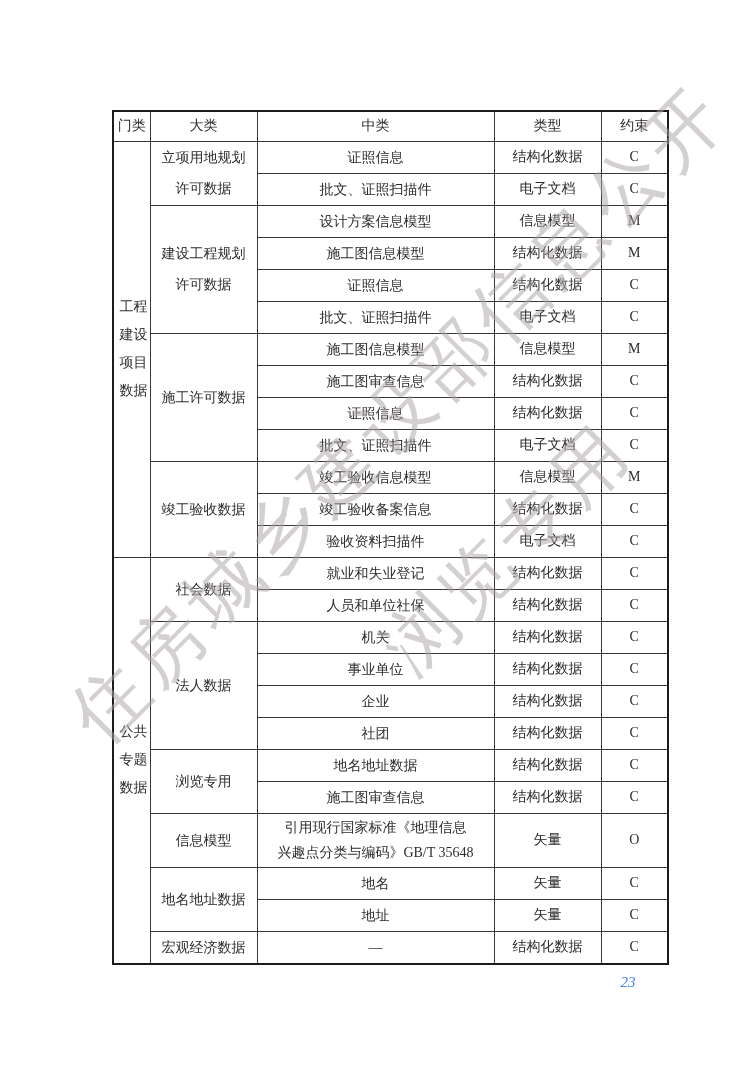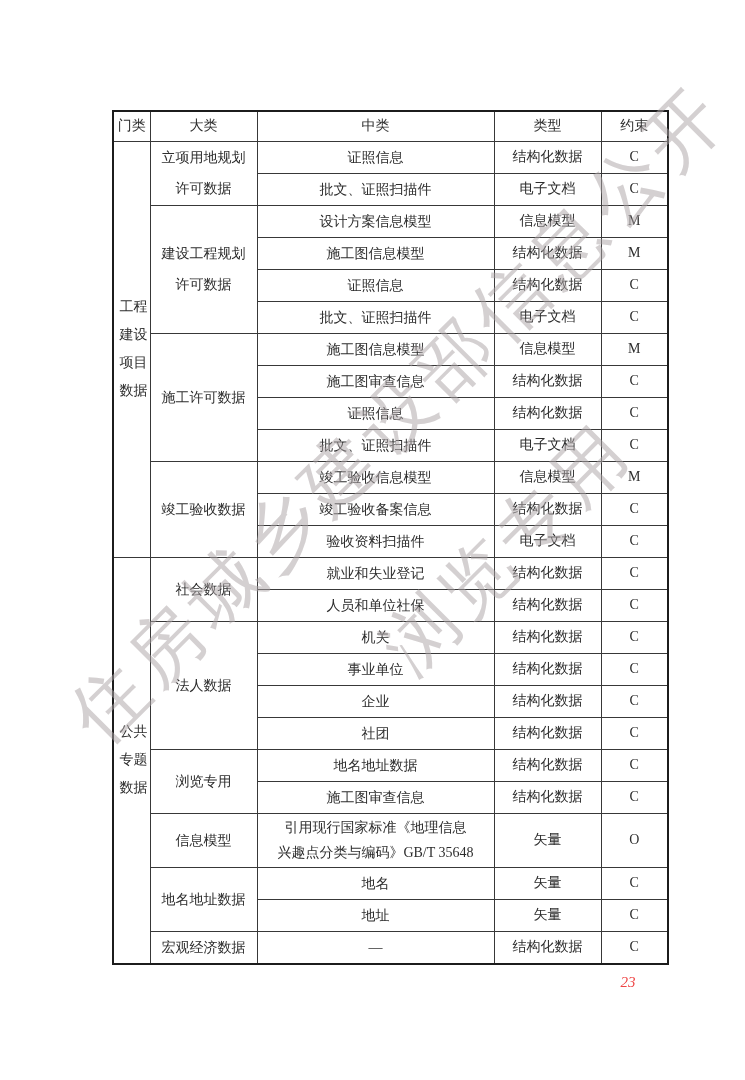--- a/index.html
+++ b/index.html
@@ -18,21 +18,21 @@
       font-size:14px;font-weight:normal;padding:0 2px;color:#2d2d2d;
       overflow:hidden;}
   tr.hdr{height:30px;}
   tr.row{height:32px;}
   tr.row.tall{height:54px;}
   td.category-cell div{line-height:28px;text-align:right;}
   td.major-cell div{line-height:31px;}
   td.mid-cell div{line-height:25px;}
 
   .page-number{position:absolute;left:598px;top:974px;width:60px;text-align:center;
-               font-size:15px;font-style:italic;color:#ef4444;}
+               font-size:15px;font-style:italic;color:#3b82f6;}
 
   .watermark{position:absolute;z-index:5;pointer-events:none;white-space:nowrap;
              color:rgba(172,164,167,0.52);font-family:"Liberation Serif","DejaVu Serif",serif;
              transform:rotate(-45deg);transform-origin:0 50%;letter-spacing:7px;}
   .wm-1{left:84px;top:680px;font-size:74px;}
   .wm-2{left:396px;top:612px;font-size:72px;}
 </style>
 </head>
 <body>
 

